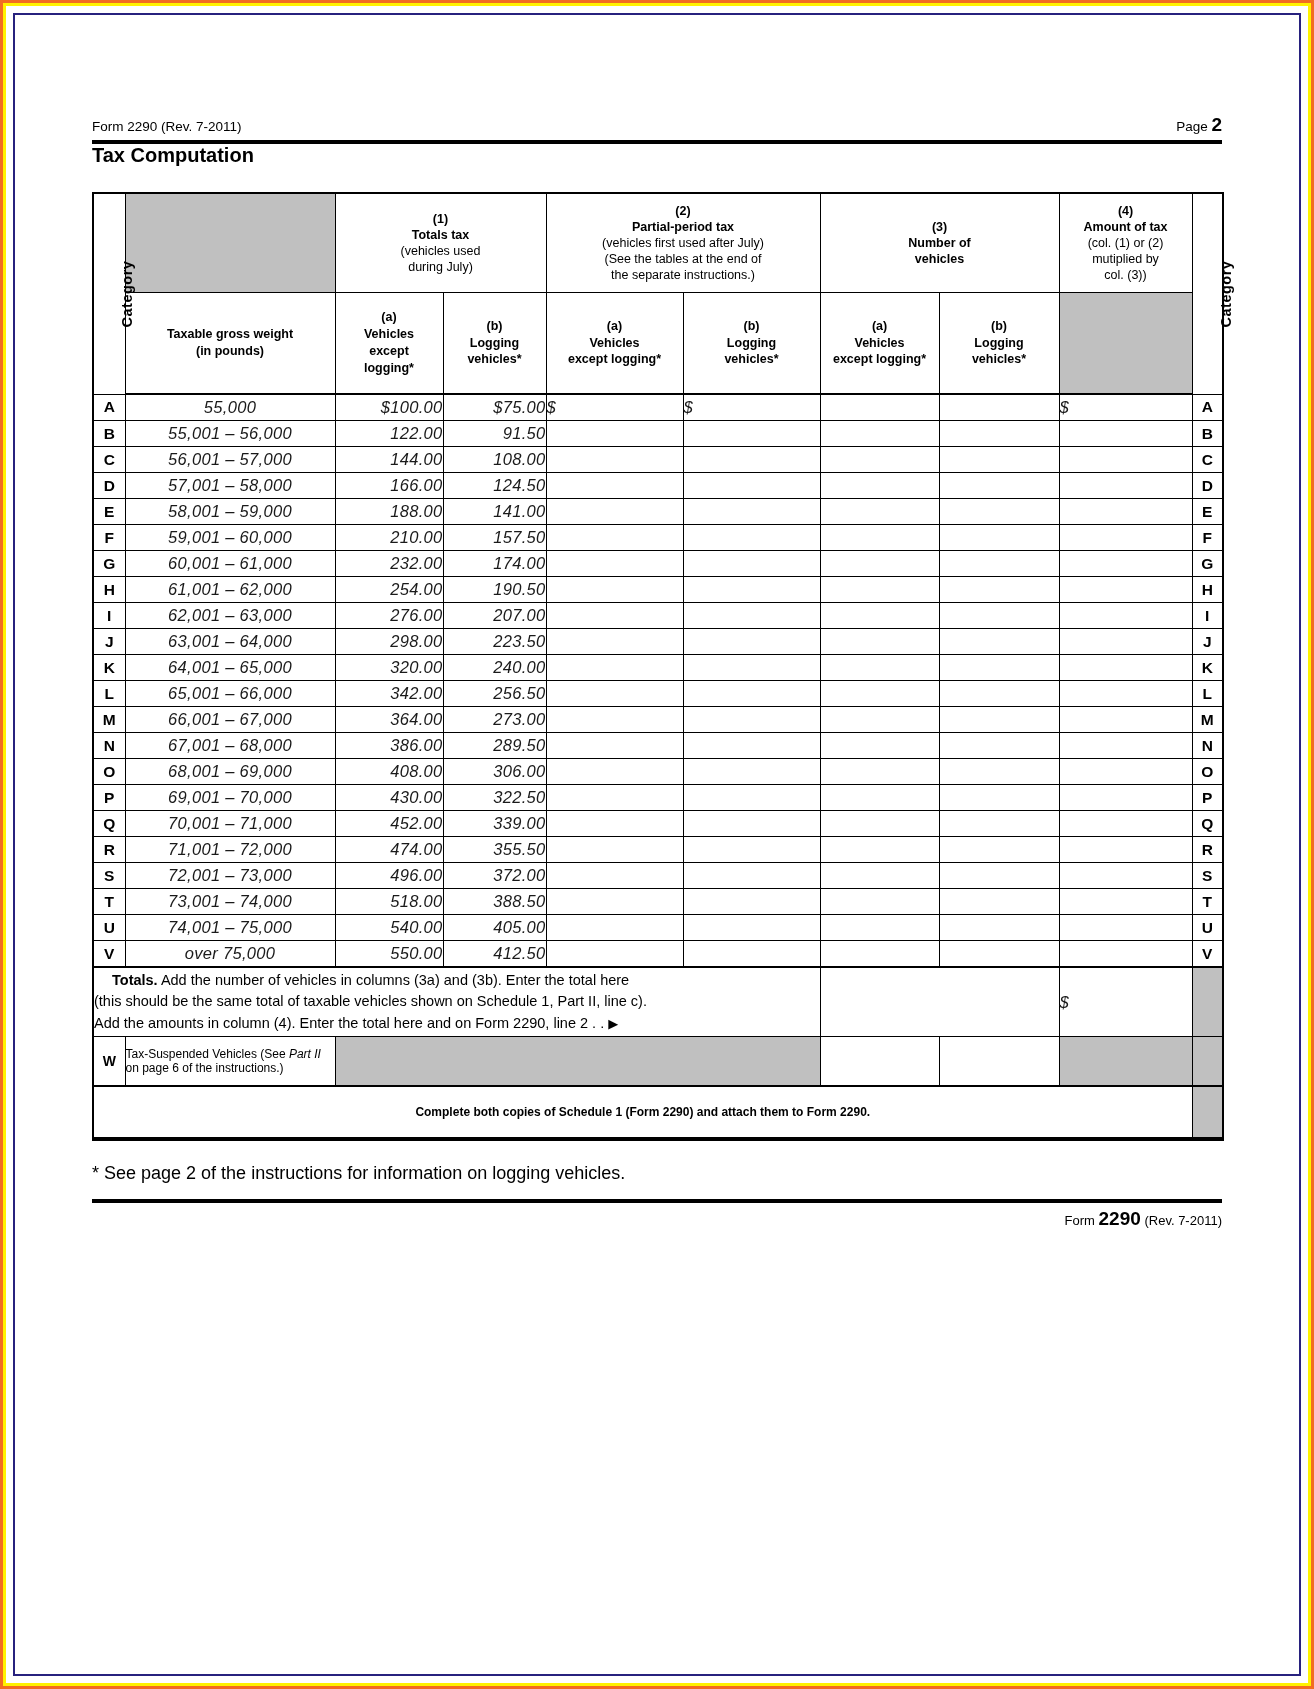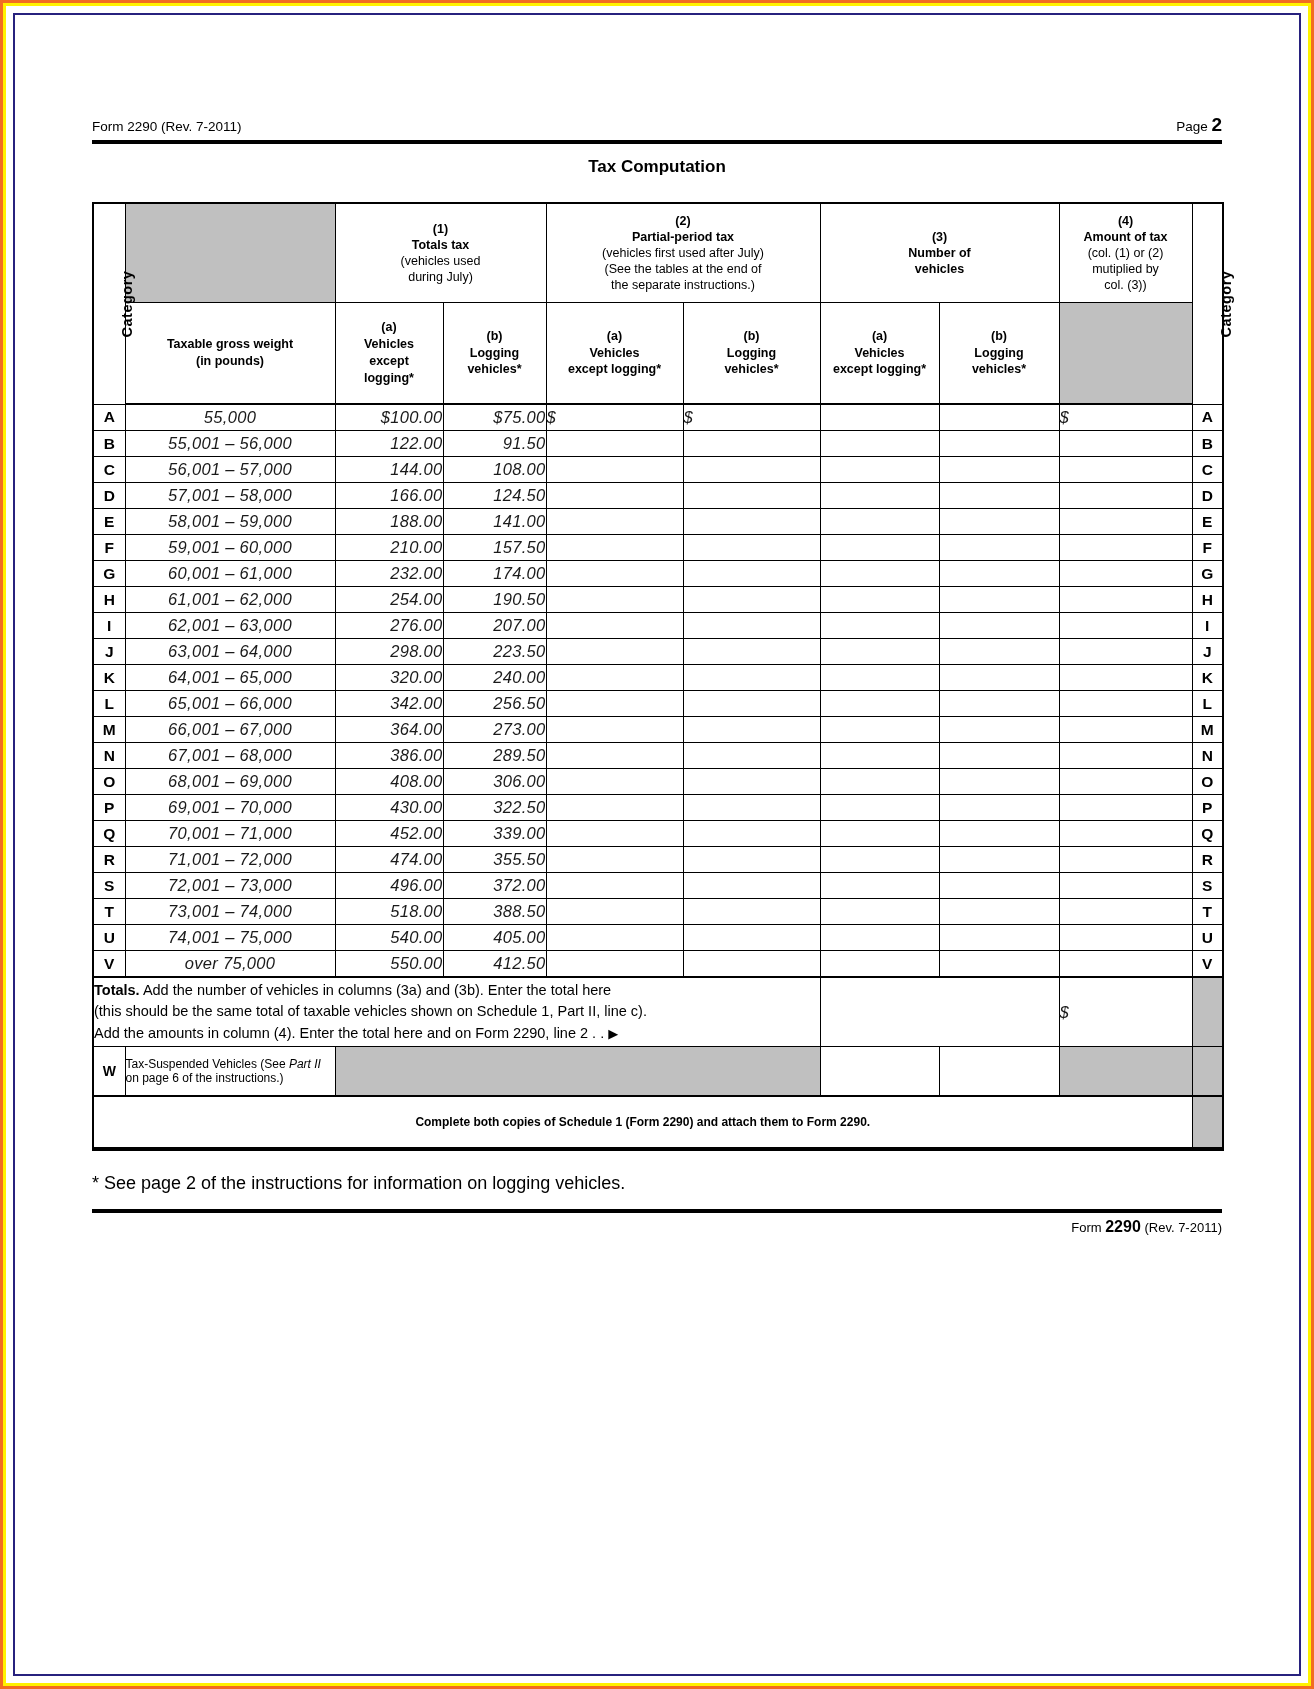--- a/index.html
+++ b/index.html
@@ -13,21 +13,21 @@
   .frame-yellow{inset:3px;border:3px solid #fff200;}
   .frame-navy{inset:13px;border:2px solid #27217e;}
 
   .content{position:absolute;left:92px;top:0;width:1130px;}
 
   .topline{display:flex;justify-content:space-between;align-items:baseline;margin-top:86px;}
   .form-id{font-size:13.5px;}
   .page-no{font-size:13.5px;margin-top:28px;}
   .page-no b{font-size:19px;}
   .thick-rule{height:4px;background:#000;margin-top:4px;}
-  .title{text-align:center;font-size:17px;font-weight:bold;margin-top:13px;}
+  .title{text-align:left;font-size:20px;font-weight:bold;}
 
   table.tax{
     border-collapse:collapse;table-layout:fixed;width:1130px;margin-top:25px;
   }
   table.tax th, table.tax td{border:1px solid #000;padding:0;vertical-align:middle;}
   table.tax{border:2px solid #000;}
 
   tr.h1 th{height:98px;}
   tr.h2 th{height:100px;border-bottom:2px solid #000;}
   .hdr{font-size:12.5px;line-height:1.28;text-align:center;vertical-align:middle;}
@@ -45,35 +45,35 @@
   tbody.rows td{height:25px;}
   .cat-cell{font-weight:bold;font-size:15.5px;text-align:center;}
   .val{font-style:italic;font-size:16.5px;color:#1a1a1a;letter-spacing:.3px;}
   .weight-cell{text-align:center;}
   .num-cell{text-align:right;padding-right:9px;}
   .entry-cell{text-align:left;padding-left:4px;}
   tr.last-data td{border-bottom:2px solid #000;}
 
   tr.totals-row td{height:68px;}
   .totals-text{font-size:14.5px;line-height:1.48;padding:2px 2px 2px 3px;vertical-align:middle;}
-  .totals-text b{font-weight:bold;}
+  .totals-text b{font-weight:bold;padding-left:18px;}
   .arrow{font-size:13px;}
   .totals-amt{vertical-align:bottom;padding:0 0 4px 4px;}
 
   tr.w-row td{height:48px;border-bottom:2px solid #000;}
   .w-cat{font-weight:bold;font-size:14px;text-align:center;}
   .w-label{font-size:12px;line-height:1.18;padding:2px 4px;vertical-align:top;}
 
   tr.complete-row td{height:50px;border-bottom:4px solid #000;}
   .complete-note{text-align:center;font-weight:bold;font-size:12px;}
 
   .footnote{font-size:18px;margin-top:22px;}
   .bottom-rule{height:4px;background:#000;margin-top:15px;}
   .bottom-form-line{text-align:right;font-size:13px;margin-top:5px;}
-  .bottom-form-line b{font-size:16px;}
+  .bottom-form-line b{font-size:19px;}
 </style>
 </head>
 <body>
 
 <div class="frame frame-orange"></div>
 <div class="frame frame-yellow"></div>
 <div class="frame frame-navy"></div>
 
 <div class="content">
 

